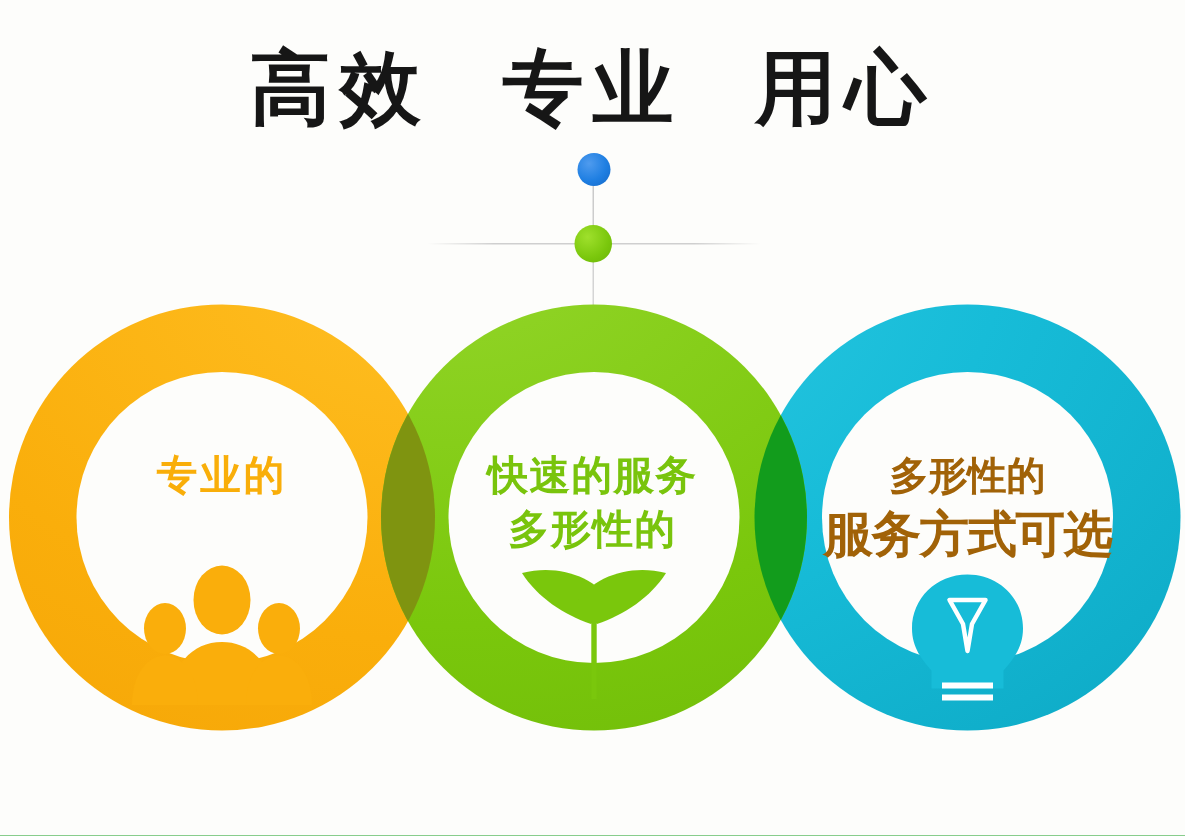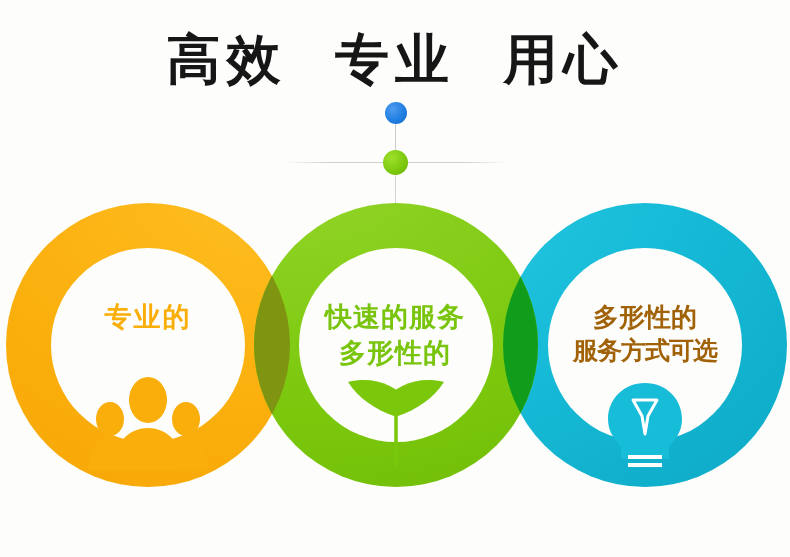--- a/index.html
+++ b/index.html
@@ -67,21 +67,21 @@
     width:210px;
     text-align:center;
     font-weight:bold;
     line-height:1.32;
     white-space:nowrap;
   }
   .ring-label .line { display:block; }
   .label-a { left:43px;  top:300px; color:#f9ae09; font-size:27px; letter-spacing:2px; }
   .label-b { left:290px; top:300px; color:#79c40c; font-size:27px; letter-spacing:1px; }
   .label-c { left:540px; top:300px; color:#a16207; font-size:26px; letter-spacing:0px; }
-  .label-c .line.wide { font-size:25px; letter-spacing:-1px; }
+  .label-c .line.wide { font-size:33px; letter-spacing:-1px; }
 </style>
 </head>
 <body style="background: rgb(253, 253, 251);">
 
 <div id="stage">
 
   <div class="headline">
     <span class="word">高效</span>
     <span class="word">专业</span>
     <span class="word">用心</span>

